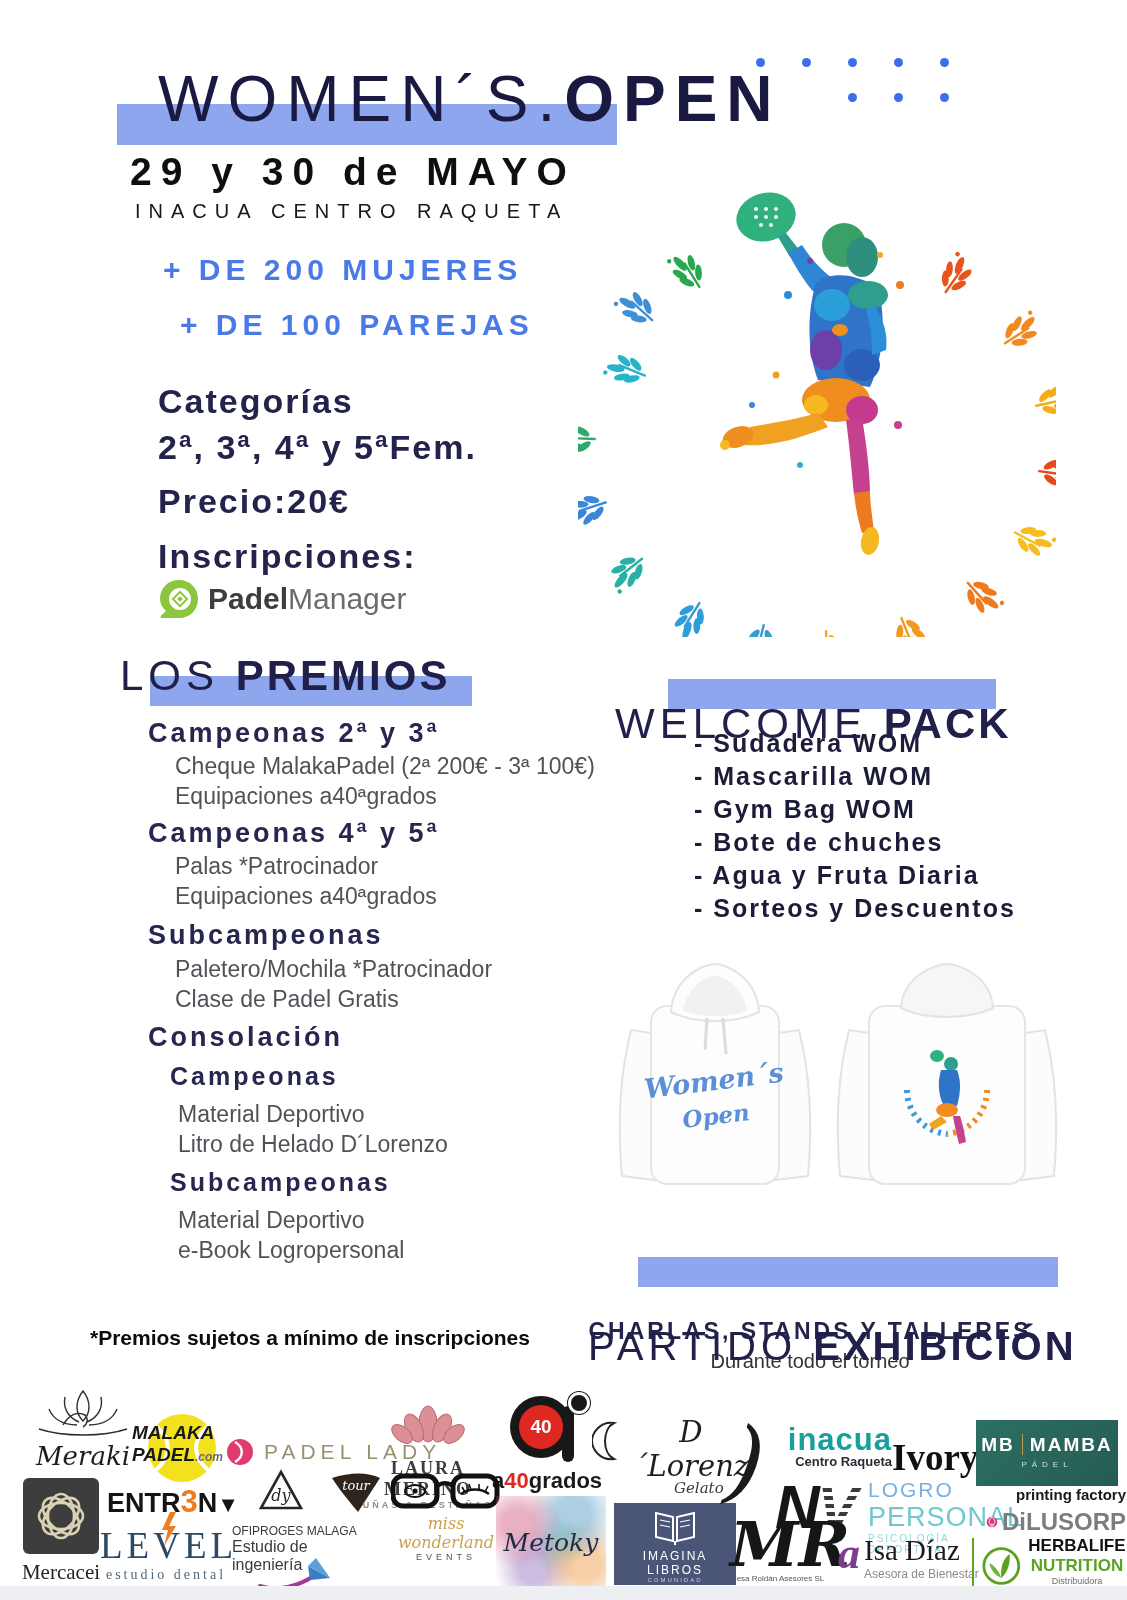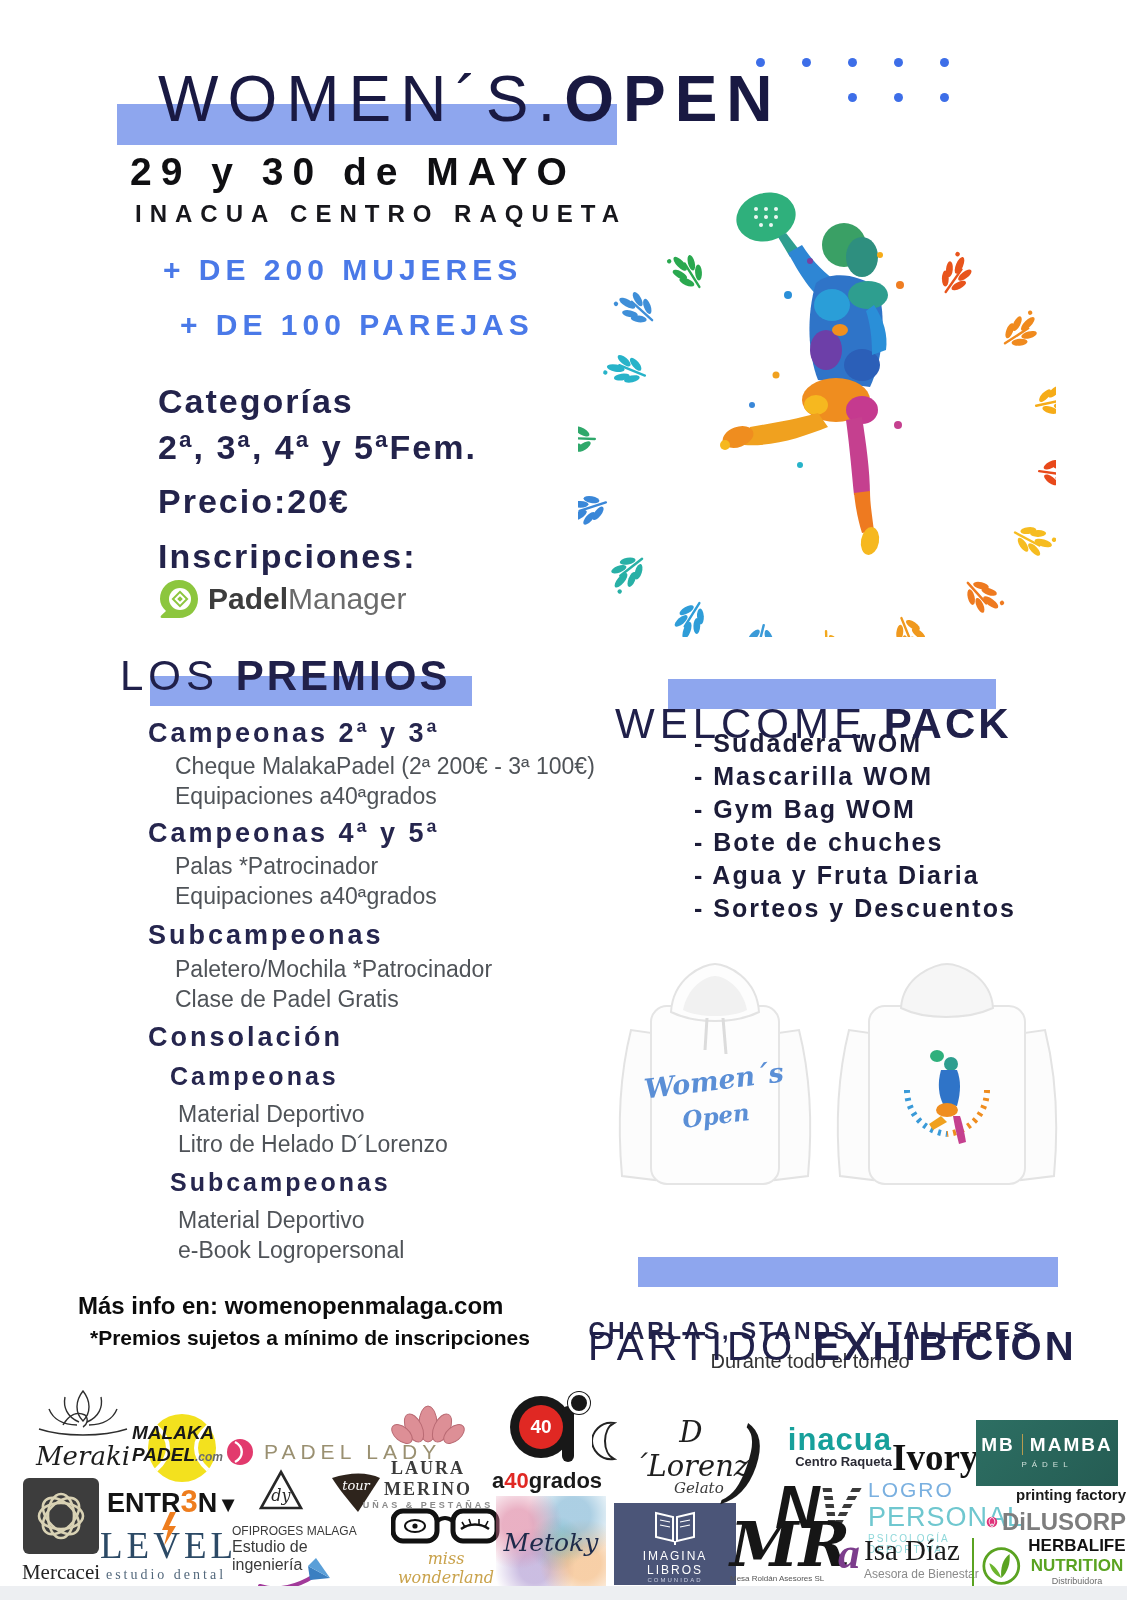--- a/index.html
+++ b/index.html
@@ -5,21 +5,21 @@
   html,body{margin:0;padding:0;background:#ffffff;}
   #poster{position:relative;width:1127px;height:1600px;background:#fff;overflow:hidden;
           font-family:"Liberation Sans",sans-serif;color:#1d1d44;}
   .abs{position:absolute;}
   .bar{position:absolute;background:#8ea6ee;}
   .lightw{font-weight:300;}
   .boldw{font-weight:800;}
   
   .title{font-size:64px;letter-spacing:9px;color:#191942;white-space:nowrap;}
   .date{font-size:39px;font-weight:700;letter-spacing:9px;color:#0f0f12;white-space:nowrap;}
-  .venue{font-size:24px;font-weight:700;letter-spacing:8px;color:#17171c;white-space:nowrap;}
+  .venue{font-size:20px;font-weight:400;letter-spacing:8px;color:#17171c;white-space:nowrap;}
   .dot{position:absolute;width:9px;height:9px;border-radius:50%;background:#3d6ee8;}
   
   .stat{font-size:30px;font-weight:800;letter-spacing:5px;color:#4a79e8;white-space:nowrap;}
   .detail{font-size:34px;font-weight:700;letter-spacing:2px;color:#23234b;white-space:nowrap;}
   
   .sechead{font-size:42px;letter-spacing:5px;color:#20204a;white-space:nowrap;position:relative;z-index:2;}
   .sechead .boldw{letter-spacing:3px;}
   .ph{font-size:27px;font-weight:800;letter-spacing:3px;color:#26264e;white-space:nowrap;}
   .ph2{font-size:25px;font-weight:800;letter-spacing:3px;color:#26264e;white-space:nowrap;}
   .pi{font-size:23px;color:#4f5358;white-space:nowrap;}
@@ -169,21 +169,20 @@
   <div class="abs pi" style="left:175px;top:986px;">Clase de Padel Gratis</div>
 
   <div class="abs ph" style="left:148px;top:1022px;">Consolación</div>
   <div class="abs ph2" style="left:170px;top:1062px;">Campeonas</div>
   <div class="abs pi" style="left:178px;top:1101px;">Material Deportivo</div>
   <div class="abs pi" style="left:178px;top:1131px;">Litro de Helado D´Lorenzo</div>
   <div class="abs ph2" style="left:170px;top:1168px;">Subcampeonas</div>
   <div class="abs pi" style="left:178px;top:1207px;">Material Deportivo</div>
   <div class="abs pi" style="left:178px;top:1237px;">e-Book Logropersonal</div>
 
-  <div class="abs masinfo" style="left:78px;top:1292px;">Más info en: womenopenmalaga.com</div>
   <div class="abs note" style="left:90px;top:1326px;">*Premios sujetos a mínimo de inscripciones</div>
 
   <div class="bar" style="left:668px;top:679px;width:328px;height:30px;z-index:1;"></div>
   <div class="abs sechead" style="left:615px;top:652px;">
     <span class="lightw">WELCOME </span><span class="boldw">PACK</span>
   </div>
   <div class="abs" style="left:648px;top:727px;">
     <div class="witem">- Sudadera WOM</div>
     <div class="witem">- Mascarilla WOM</div>
     <div class="witem">- Gym Bag WOM</div>
@@ -339,21 +338,21 @@
   </div>
 
   <div class="logo" style="left:596px;top:1415px;width:160px;">
     <svg width="34" height="40" viewBox="0 0 34 40" style="position:absolute;left:-4px;top:6px;">
       <path d="M22,2 C10,8 10,32 22,38 C8,40 0,28 0,20 C0,12 8,0 22,2 Z" fill="none" stroke="#232323" stroke-width="2"></path>
     </svg>
     <div class="script" style="font-size:29px;color:#1f1f1f;margin-left:30px;text-align:center;">D´Lorenz</div>
     <div class="script" style="font-size:15px;color:#3a3a3a;margin-left:78px;margin-top:-4px;">Gelato</div>
   </div>
 
-  <div class="logo center" style="left:386px;top:1505px;width:120px;">
+  <div class="logo center" style="left:386px;top:1470px;width:120px;">
     <svg width="110" height="40" viewBox="0 0 110 40">
       <rect x="2" y="6" width="44" height="30" rx="10" fill="none" stroke="#111" stroke-width="5"></rect>
       <rect x="62" y="6" width="44" height="30" rx="10" fill="none" stroke="#111" stroke-width="5"></rect>
       <path d="M46,16 C52,12 56,12 62,16" fill="none" stroke="#111" stroke-width="4"></path>
       <ellipse cx="24" cy="21" rx="10" ry="6" fill="none" stroke="#111" stroke-width="2"></ellipse>
       <circle cx="24" cy="21" r="2.6" fill="#111"></circle>
       <path d="M70,24 C78,18 90,18 98,24" fill="none" stroke="#111" stroke-width="2.4"></path>
       <path d="M74,22 L71,17 M80,20 L78,14 M88,20 L88,14 M94,22 L97,16" stroke="#111" stroke-width="1.6"></path>
     </svg>
     <div class="script" style="font-size:16px;color:#c9a24b;">miss wonderland</div>

